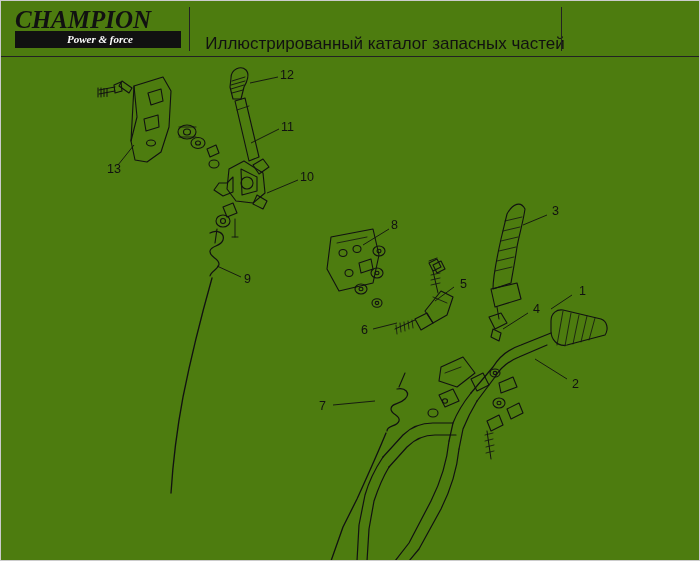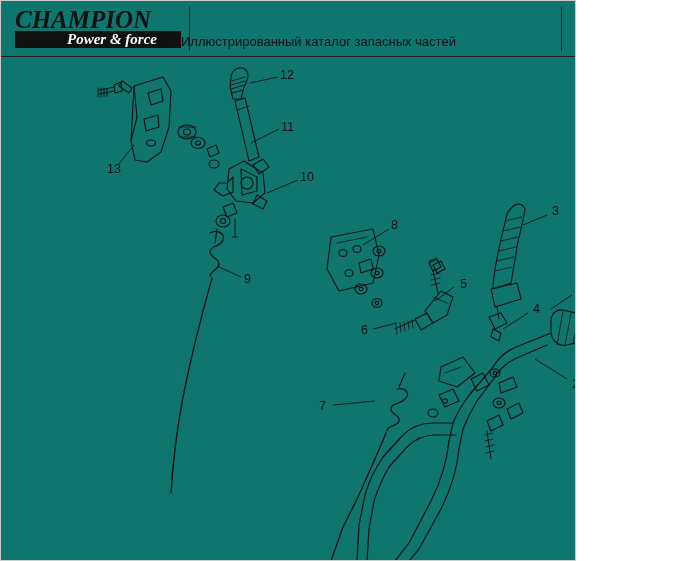--- a/index.html
+++ b/index.html
@@ -5,23 +5,23 @@
   html, body {
     margin: 0;
     padding: 0;
     background: #ffffff;
   }
   body {
     font-family: "Liberation Sans", sans-serif;
   }
   .page {
     position: relative;
-    width: 576px;
+    width: 700px;
     height: 561px;
-    background: #0f766e;
+    background: #4d7c0f;
     border: 1px solid #cccccc;
     box-sizing: border-box;
     overflow: hidden;
   }
   
   .header {
     position: absolute;
     left: 0;
     top: 0;
     width: 100%;
@@ -54,41 +54,41 @@
     height: 17px;
     background: #111111;
   }
   .brand-sub {
     position: absolute;
     left: 52px;
     top: 25px;
     font-family: "Liberation Serif", serif;
     font-weight: bold;
     font-style: italic;
-    font-size: 15px;
+    font-size: 11px;
     color: #ffffff;
     line-height: 15px;
     white-space: nowrap;
   }
   .header-divider {
     position: absolute;
     top: 6px;
     height: 44px;
     width: 1px;
     background: #222222;
   }
   .divider-left { left: 188px; }
   .divider-right { left: 560px; }
   .header-title {
     position: absolute;
-    left: 180px;
+    left: 204px;
     top: 33px;
     width: 360px;
-    text-align: left;
-    font-size: 13px;
+    text-align: center;
+    font-size: 17px;
     color: #111111;
   }
   .header-model {
     position: absolute;
     left: 568px;
     top: 33px;
     width: 124px;
     text-align: center;
     font-size: 12.5px;
     color: #111111;

